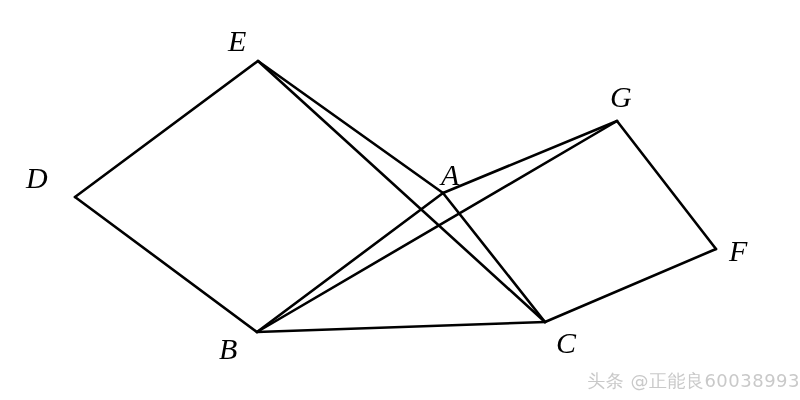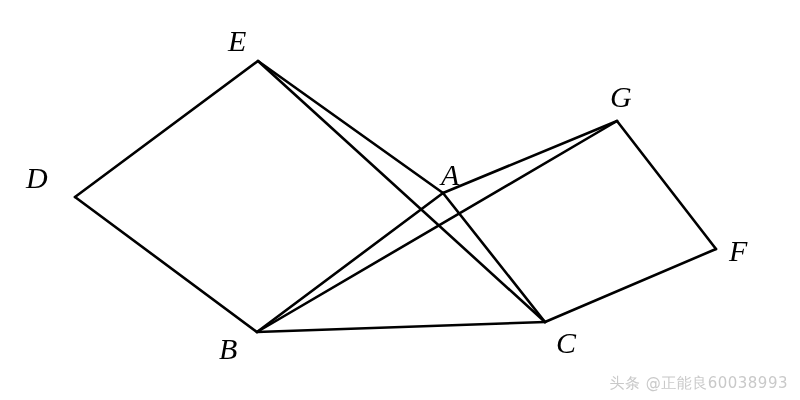--- a/index.html
+++ b/index.html
@@ -31,24 +31,24 @@
     font-style: italic;
     font-weight: 400;
     font-size: 30px;
     line-height: 1;
     color: #000000;
     white-space: nowrap;
     user-select: none;
   }
   .watermark {
     position: absolute;
-    right: 12px;
+    right: 0;
     bottom: 7px;
     font-family: "DejaVu Sans", sans-serif;
-    font-size: 15px;
+    font-size: 18px;
     letter-spacing: 0.5px;
     color: #c9c9c9;
     white-space: nowrap;
     user-select: none;
   }
 </style>
 </head>
 <body>
 
 <div id="figure-root">

